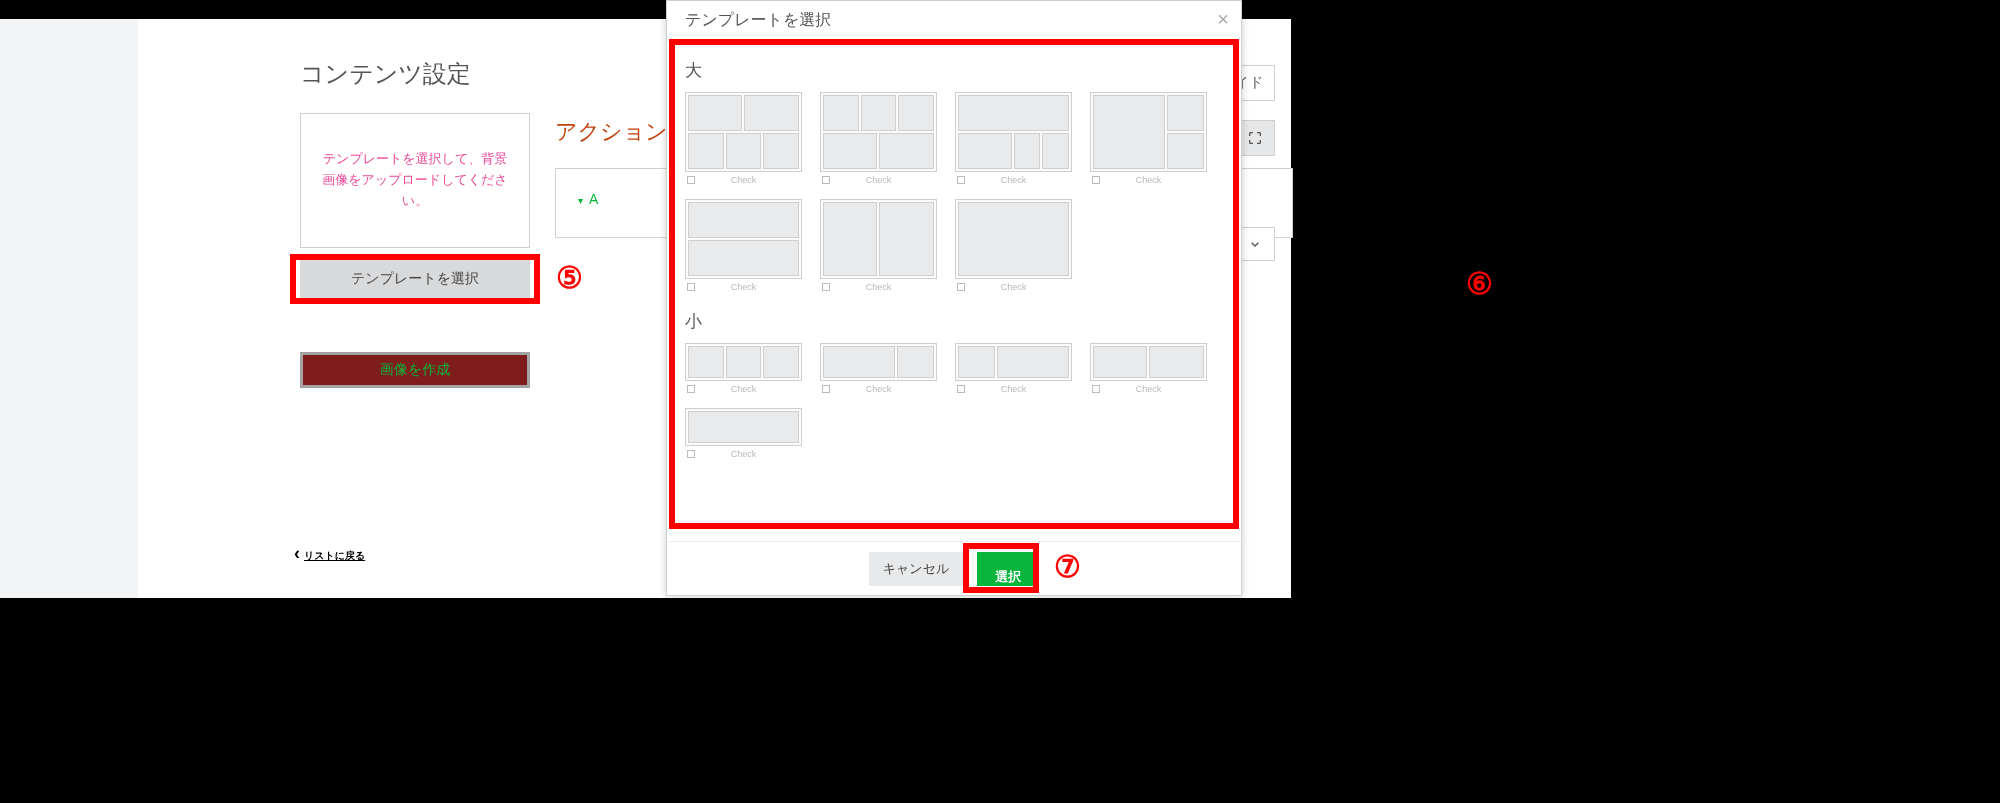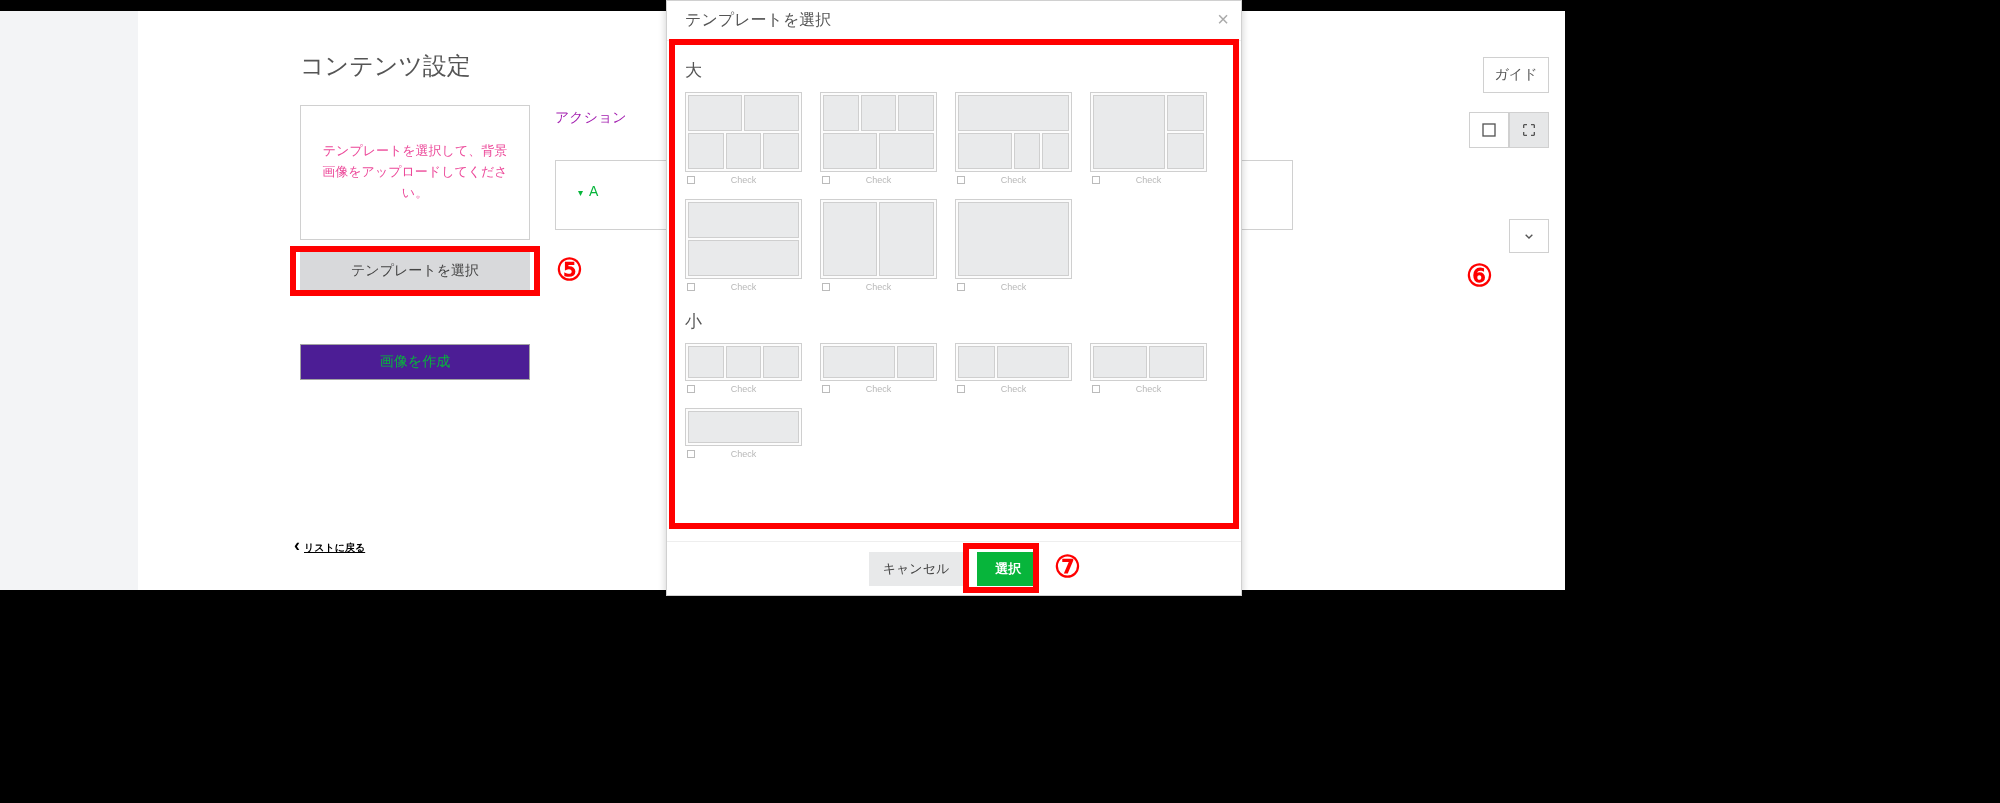--- a/index.html
+++ b/index.html
@@ -1,34 +1,34 @@
 <!DOCTYPE html>
 <html><head>
   <meta charset="utf-8">
   <style>
     * { box-sizing: border-box; margin: 0; padding: 0; font-family: "Hiragino Sans", "Meiryo", sans-serif; }
     body { background: #000; width: 2000px; height: 803px; position: relative; overflow: hidden; }
-    .outer { position: absolute; top: 0; left: 0; width: 1565px; height: 590px; background: #fff; }
+    .outer { position: absolute; top: 8px; left: 0; width: 1291px; height: 590px; background: #fff; }
     .outer-border { position: absolute; top: 0; left: 0; width: 1565px; height: 11px; background: #000; }
 
     .sidebar-blank { position: absolute; top: 11px; left: 0; width: 138px; height: 579px; background: #f3f4f6; }
 
     .section-header { position: absolute; top: 50px; left: 300px; font-size: 24px; color: #555; }
 
     .template-preview-box { position: absolute; top: 105px; left: 300px; width: 230px; height: 135px; border: 1px solid #d0d0d0; display: flex; align-items: center; justify-content: center; text-align: center; padding: 16px; }
     .template-preview-box span { color: #ec4899; font-size: 13px; line-height: 1.6; }
 
     .select-template-btn { position: absolute; top: 252px; left: 300px; width: 230px; height: 38px; background: #d8d9db; border: none; color: #444; font-size: 14px; cursor: pointer; }
     .upload-bg-btn { position: absolute; top: 300px; left: 300px; width: 230px; height: 36px; background: #e8e9ea; border: none; color: #888; font-size: 14px; cursor: pointer; }
-    .create-image-btn { position: absolute; top: 344px; left: 300px; width: 230px; height: 36px; background: #4c1d95; border: 1px solid #a3a3a3; color: #07b53b; font-size: 14px; cursor: pointer; }
+    .create-image-btn { position: absolute; top: 344px; left: 300px; width: 230px; height: 36px; background: #7f1d1d; border: 3px solid #a3a3a3; color: #07b53b; font-size: 14px; cursor: pointer; }
 
     .callout-5-box { position: absolute; top: 246px; left: 290px; width: 250px; height: 50px; border: 6px solid #ff0000; pointer-events: none; }
     .callout-5-num { position: absolute; top: 252px; left: 556px; color: #ff0000; font-size: 30px; font-weight: bold; }
 
-    .action-label { position: absolute; top: 109px; left: 555px; font-size: 14px; color: #a21caf; }
+    .action-label { position: absolute; top: 109px; left: 555px; font-size: 22px; color: #c2410c; }
     .action-box { position: absolute; top: 160px; left: 555px; width: 738px; height: 70px; border: 1px solid #d0d0d0; background: #fff; }
     .action-a { position: absolute; top: 22px; left: 22px; color: #07b53b; font-size: 14px; }
     .action-a:before { content: "▾"; margin-right: 6px; font-size: 10px; }
 
     .guide-btn { position: absolute; top: 57px; right: 16px; width: 66px; height: 36px; border: 1px solid #d0d0d0; background: #fff; color: #555; font-size: 14px; cursor: pointer; }
     .view-toggle { position: absolute; top: 112px; right: 16px; display: flex; }
     .view-toggle button { width: 40px; height: 36px; border: 1px solid #d0d0d0; background: #fff; color: #555; display: flex; align-items: center; justify-content: center; cursor: pointer; }
     .view-toggle button.active { background: #e6e7e8; }
     .dropdown-caret { position: absolute; top: 219px; right: 16px; width: 40px; height: 34px; border: 1px solid #d0d0d0; background: #fff; display: flex; align-items: center; justify-content: center; color: #555; cursor: pointer; }
 
@@ -38,21 +38,21 @@
     .back-link:before { content: "‹"; margin-right: 4px; font-size: 18px; text-decoration: none; display: inline-block; }
 
     
     .modal { position: absolute; top: 0; left: 666px; width: 576px; height: 596px; background: #fff; box-shadow: 0 0 8px rgba(0,0,0,0.2); border: 1px solid #d0d0d0; }
     .modal-header { position: relative; height: 40px; border-bottom: 1px solid #eee; display: flex; align-items: center; padding: 0 18px; }
     .modal-title { font-size: 16px; color: #555; }
     .modal-close { position: absolute; top: 8px; right: 12px; font-size: 20px; color: #aaa; cursor: pointer; background: none; border: none; line-height: 1; }
     .modal-body { position: absolute; top: 40px; left: 0; right: 0; bottom: 54px; padding: 12px 18px; overflow: hidden; }
     .modal-footer { position: absolute; bottom: 0; left: 0; right: 0; height: 54px; border-top: 1px solid #eee; display: flex; align-items: center; justify-content: center; gap: 14px; }
     .btn-cancel { background: #e8e9ea; border: none; color: #444; font-size: 13px; height: 34px; padding: 0 14px; cursor: pointer; }
-    .btn-select { background: #07b53b; border: none; color: #fff; font-size: 13px; height: 34px; padding: 8px 18px; cursor: pointer; font-weight: bold; }
+    .btn-select { background: #07b53b; border: none; color: #fff; font-size: 13px; height: 34px; padding: 16px 18px; cursor: pointer; font-weight: bold; }
 
     .modal-red-box { position: absolute; top: 38px; left: 2px; right: 2px; height: 490px; border: 6px solid #ff0000; pointer-events: none; }
     .callout-7-box { position: absolute; bottom: 2px; left: 296px; width: 76px; height: 50px; border: 6px solid #ff0000; pointer-events: none; }
     .callout-7-num { position: absolute; top: 549px; left: 1054px; color: #ff0000; font-size: 30px; font-weight: bold; }
 
     .cat-label { font-size: 17px; color: #555; margin-bottom: 10px; margin-top: 6px;}
     .template-grid { display: flex; flex-wrap: wrap; gap: 14px 18px; margin-bottom: 18px; }
     .tpl-item { width: 117px; display: flex; flex-direction: column; align-items: center; cursor: pointer; text-align: center; }
     .tpl-thumb { width: 117px; background: #fcfcfc; border: 1px solid #cfcfcf; position: relative; }
     .tpl-thumb.large { height: 80px; }

